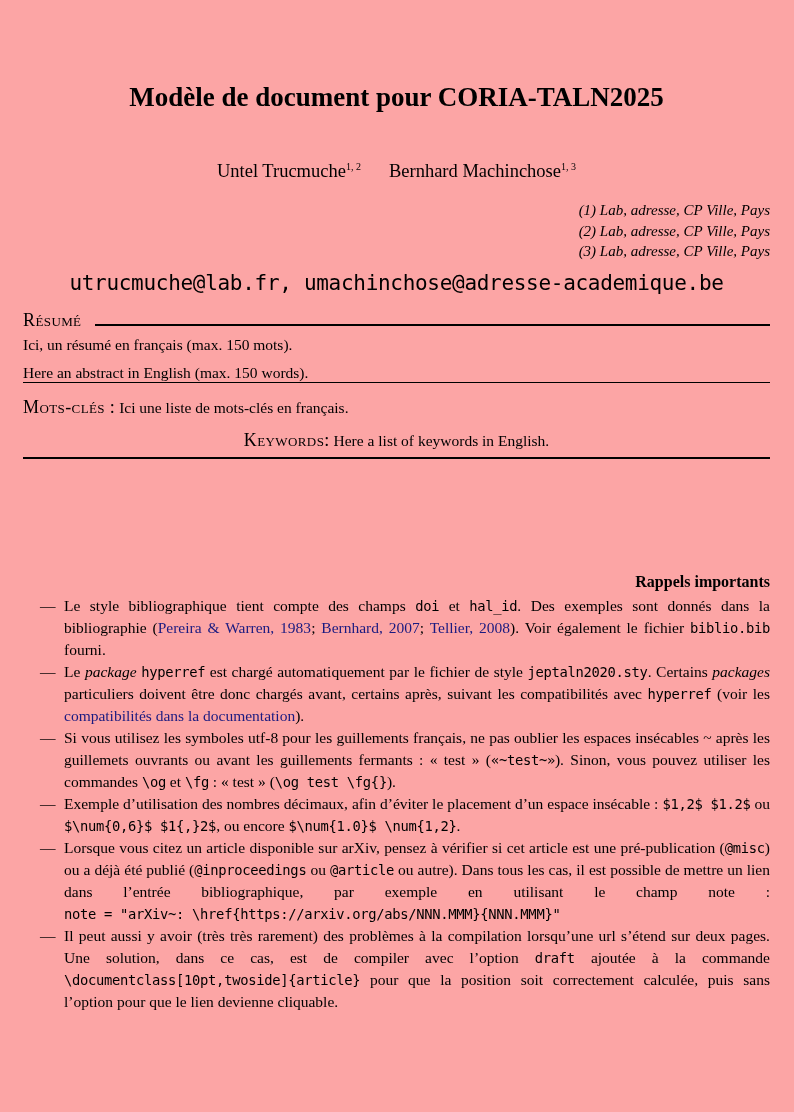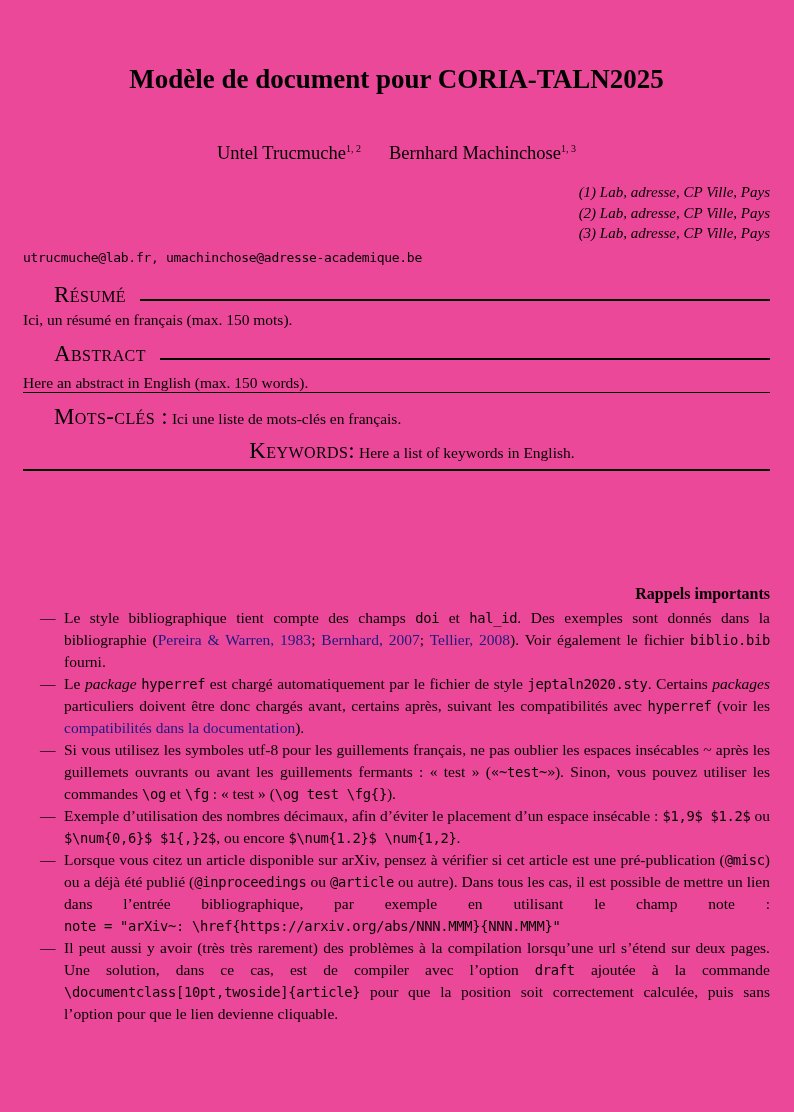--- a/index.html
+++ b/index.html
@@ -2,25 +2,25 @@
 <html lang="fr" style="--link: #1a1a80;"><head>
 <meta charset="utf-8">
 <style>
   * { margin: 0; padding: 0; box-sizing: border-box; }
   html, body { background: #e8e8e8; }
   .page {
     position: relative;
     width: 794px;
     height: 1112px;
     margin: 0 auto;
-    background: #ec4899;
+    background: #fca5a5;
     color: #000000;
     font-family: "Liberation Serif", "DejaVu Serif", serif;
     font-size: 15.5px;
-    padding: 63px 24px 0 23px;
+    padding: 81px 24px 0 23px;
     overflow: hidden;
   }
   
   .title {
     font-size: 27px;
     font-weight: bold;
     text-align: center;
     line-height: 32px;
   }
   .authors {
@@ -32,33 +32,33 @@
   .author-wrap + .author-wrap { margin-left: 28px; }
   .authors sup { font-size: 10px; vertical-align: super; line-height: 0; }
   .affiliations {
     margin-top: 16px;
     text-align: right;
     font-size: 15px;
     line-height: 20.5px;
     font-style: italic;
   }
   .emails {
-    margin-top: 4px;
+    margin-top: 11px;
+    text-align: center;
     font-family: "DejaVu Sans Mono", "Liberation Mono", monospace;
-    font-size: 13px;
+    font-size: 21px;
     line-height: 20px;
     letter-spacing: -0.3px;
   }
   .sec-row { display: flex; margin-top: 15px; line-height: 24px; }
   .sec-label {
     font-variant: small-caps;
-    font-size: 23px;
+    font-size: 18px;
     letter-spacing: 0.4px;
     white-space: nowrap;
-    margin-left: 31px;
   }
   .sec-rule {
     flex: 1;
     height: 1.2px;
     background: #000;
     margin-left: 14px;
     align-self: flex-end;
     margin-bottom: 6px;
   }
   .resume-text { margin-top: 2px; line-height: 22px; }
@@ -114,34 +114,30 @@
     </div>
 
   <div class="emails">utrucmuche@lab.fr, umachinchose@adresse-academique.be</div>
 
   <div class="sec-row">
     <span class="sec-label">Résumé</span>
     <span class="sec-rule"></span>
   </div>
   <div class="resume-text">Ici, un résumé en français (max. 150 mots).</div>
 
-  <div class="sec-row abstract-row">
-    <span class="sec-label">Abstract</span>
-    <span class="sec-rule"></span>
-  </div>
   <div class="abstract-text">Here an abstract in English (max. 150 words).</div>
 
   <div class="inline-label-row"><span class="sec-label">Mots-clés :</span><span> Ici une liste de mots-clés en français.</span></div>
 
   <div class="inline-label-row kw-row"><span class="sec-label">Keywords:</span><span> Here a list of keywords in English.</span></div>
 
   <div class="reminders-heading">Rappels importants</div>
 
   <div class="reminder-list">
       <div class="item"><span class="dash">—</span><span class="ibody"><span>Le style bibliographique tient compte des champs </span><span class="mono">doi</span><span> et </span><span class="mono">hal_id</span><span>. Des exemples sont donnés dans la bibliographie (</span><a class="link" href="#">Pereira &amp; Warren, 1983</a><span>; </span><a class="link" href="#">Bernhard, 2007</a><span>; </span><a class="link" href="#">Tellier, 2008</a><span>). Voir également le fichier </span><span class="mono">biblio.bib</span><span> fourni.</span></span></div>
       <div class="item"><span class="dash">—</span><span class="ibody"><span>Le </span><span class="ital">package</span><span> </span><span class="mono">hyperref</span><span> est chargé automatiquement par le fichier de style </span><span class="mono">jeptaln2020.sty</span><span>. Certains </span><span class="ital">packages</span><span> particuliers doivent être donc chargés avant, certains après, suivant les compatibilités avec </span><span class="mono">hyperref</span><span> (voir les </span><a class="link" href="#">compatibilités dans la documentation</a><span>).</span></span></div>
       <div class="item"><span class="dash">—</span><span class="ibody"><span>Si vous utilisez les symboles utf-8 pour les guillements français, ne pas oublier les espaces insécables ~ après les guillemets ouvrants ou avant les guillements fermants : « test » (</span><span class="mono">«~test~»</span><span>). Sinon, vous pouvez utiliser les commandes </span><span class="mono">\og</span><span> et </span><span class="mono">\fg</span><span> : « test » (</span><span class="mono">\og test \fg{}</span><span>).</span></span></div>
-      <div class="item"><span class="dash">—</span><span class="ibody"><span>Exemple d’utilisation des nombres décimaux, afin d’éviter le placement d’un espace insécable : </span><span class="mono">$1,9$ $1.2$</span><span> ou </span><span class="mono">$\num{0,6}$ $1{,}2$</span><span>, ou encore </span><span class="mono">$\num{1.2}$ \num{1,2}</span><span>.</span></span></div>
+      <div class="item"><span class="dash">—</span><span class="ibody"><span>Exemple d’utilisation des nombres décimaux, afin d’éviter le placement d’un espace insécable : </span><span class="mono">$1,2$ $1.2$</span><span> ou </span><span class="mono">$\num{0,6}$ $1{,}2$</span><span>, ou encore </span><span class="mono">$\num{1.0}$ \num{1,2}</span><span>.</span></span></div>
       <div class="item"><span class="dash">—</span><span class="ibody"><span>Lorsque vous citez un article disponible sur arXiv, pensez à vérifier si cet article est une pré-publication (</span><span class="mono">@misc</span><span>) ou a déjà été publié (</span><span class="mono">@inproceedings</span><span> ou </span><span class="mono">@article</span><span> ou autre). Dans tous les cas, il est possible de mettre un lien dans l’entrée bibliographique, par exemple en utilisant le champ note : </span><span class="mono">note = "arXiv~: \href{https://arxiv.org/abs/NNN.MMM}{NNN.MMM}"</span></span></div>
       <div class="item"><span class="dash">—</span><span class="ibody"><span>Il peut aussi y avoir (très très rarement) des problèmes à la compilation lorsqu’une url s’étend sur deux pages. Une solution, dans ce cas, est de compiler avec l’option </span><span class="mono">draft</span><span> ajoutée à la commande </span><span class="mono">\documentclass[10pt,twoside]{article}</span><span> pour que la position soit correctement calculée, puis sans l’option pour que le lien devienne cliquable.</span></span></div>
     </div>
 
 </div>
 
 </body></html>

